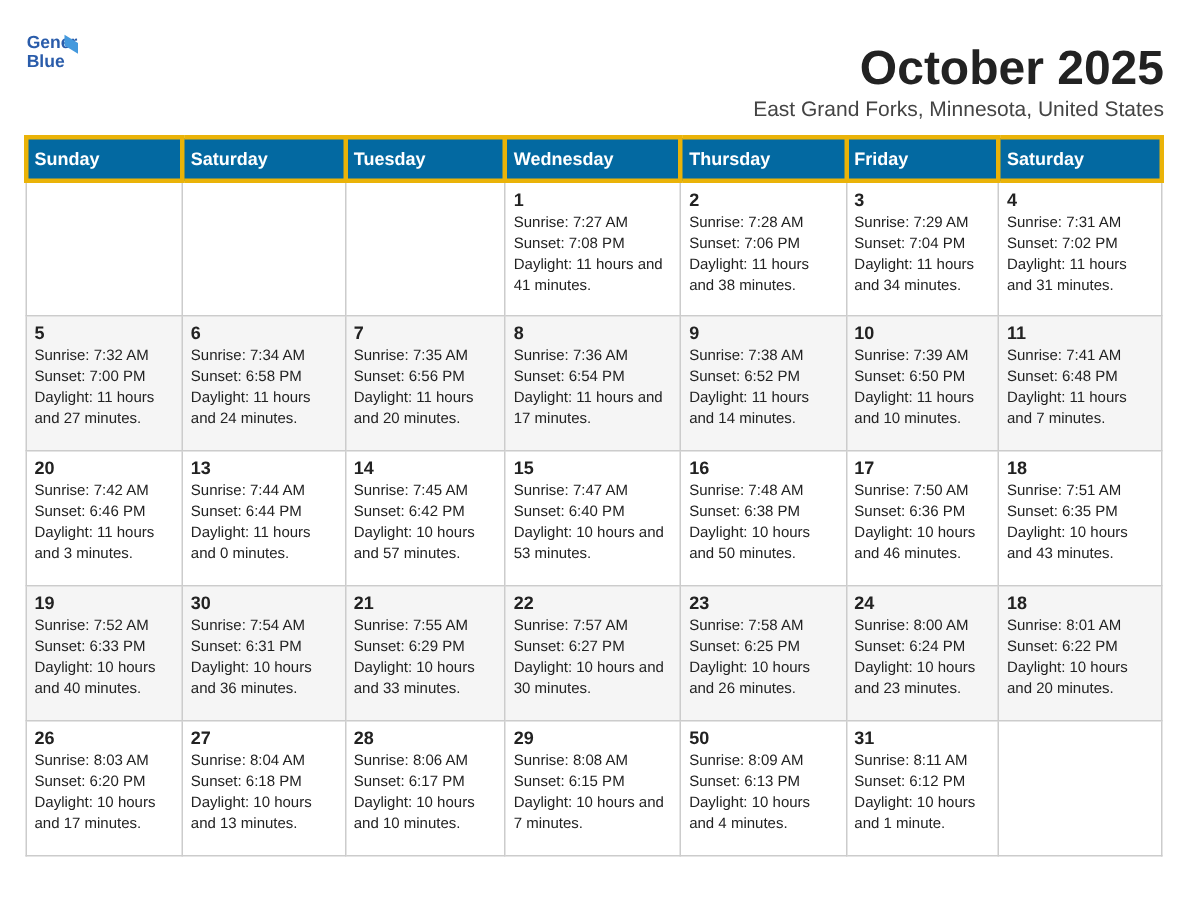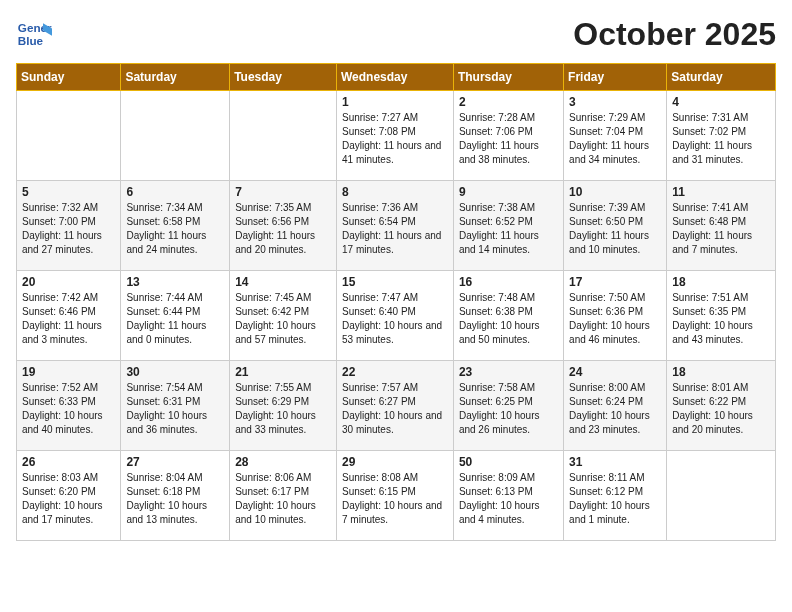--- a/index.html
+++ b/index.html
@@ -25,37 +25,38 @@
       width: 36px;
       height: 36px;
     }
     .title-block {
       text-align: right;
     }
     .main-title {
       font-size: 32px;
       font-weight: bold;
       color: #222;
+      margin-top: 11px;
     }
     .sub-title {
       font-size: 14px;
       color: #444;
     }
     table {
       width: 100%;
       border-collapse: collapse;
       font-size: 10.5px;
     }
     thead th {
-      background: #a16207;
+      background: #0369a1;
       color: #fff;
       padding: 6px 4px;
       text-align: left;
       font-size: 12px;
-      border: 1px solid #eab308;
+      border: 3px solid #eab308;
       margin-left: 28px;
     }
     tbody tr {
       vertical-align: top;
     }
     tbody td {
       border: 1px solid #ccc;
       padding: 4px 5px;
       color: #222;
       min-height: 80px;
@@ -88,20 +89,21 @@
 <div class="header">
   <div class="logo">
     <svg class="logo-icon" viewBox="0 0 40 40">
       <text x="2" y="18" font-size="13" font-weight="bold" fill="#2a5caa">General</text>
       <text x="2" y="32" font-size="13" font-weight="bold" fill="#2a5caa">Blue</text>
       <polygon points="30,8 40,14 40,22 30,16" fill="#4499dd"></polygon>
     </svg>
   </div>
   <div class="title-block">
     <div class="main-title">October 2025</div>
+    <div class="sub-title">East Grand Forks, Minnesota, United States</div>
   </div>
 </div>
 
 <table>
   <thead>
     <tr>
       <th>Sunday</th>
       <th>Saturday</th>
       <th>Tuesday</th>
       <th>Wednesday</th>

